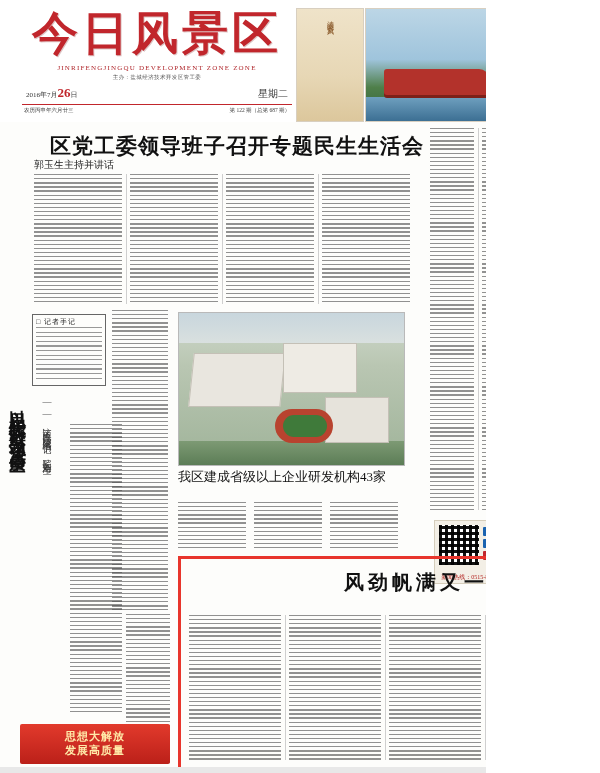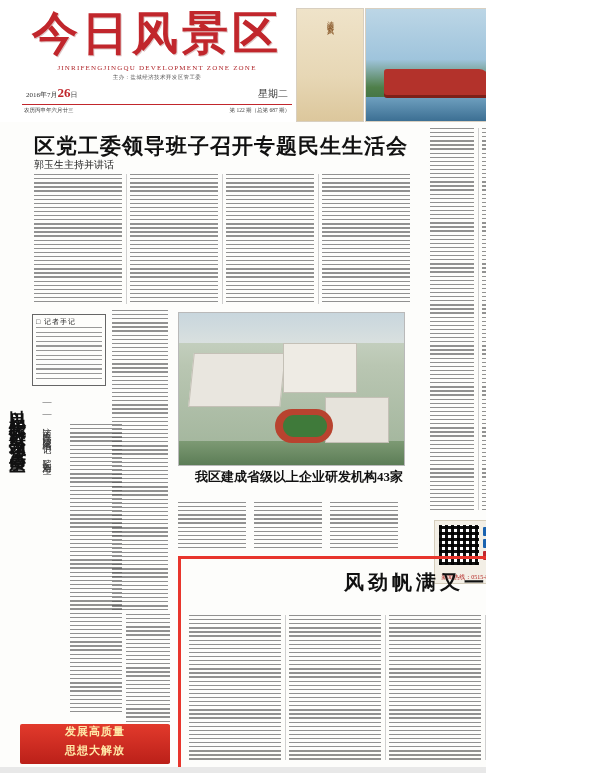--- a/index.html
+++ b/index.html
@@ -144,21 +144,21 @@
   .content {
     position: absolute;
     left: 0; top: 124px;
     width: 600px; height: 649px;
   }
 
   .headline-main {
     position: absolute;
     left: 34px; top: 8px;
     width: 390px;
-    text-align: left;
+    text-align: right;
     font-size: 21px;
     font-weight: bold;
     letter-spacing: 1px;
     color: #111;
     white-space: nowrap;
   }
   .headline-sub {
     position: absolute;
     left: 34px; top: 34px;
     width: 390px;
@@ -287,23 +287,23 @@
     background: linear-gradient(180deg,#c8d6dd,#d9e0df);
   }
   .photo .treeline {
     position: absolute; left: 0; bottom: 0; width: 100%; height: 24px;
     background: linear-gradient(180deg,#7d9a74,#5c7d56);
   }
   .photo-cap {
     position: absolute;
     left: 178px; top: 344px;
     width: 225px;
-    text-align: right;
+    text-align: left;
     font-size: 13px;
-    font-weight: bold;
+    font-weight: normal;
     color: #111;
   }
   .photo-cap2 {
     position: absolute;
     left: 178px; top: 362px;
     width: 225px;
     text-align: center;
     font-size: 9px;
     color: #222;
   }
@@ -526,20 +526,20 @@
     </div>
 
     <div class="col" style="left:70px; top:300px; width:52px; height:290px;">
         <div class="lines dense"></div>
       </div>
     <div class="col" style="left:126px; top:490px; width:44px; height:150px;">
         <div class="lines dense"></div>
       </div>
 
     <div class="banner">
+      <div class="banner-t">思想大解放</div>
       <div class="banner-t" style="padding-top:0">发展高质量</div>
-      <div class="banner-t">思想大解放</div>
     </div>
 
   </div>
 
   <div class="footer-strip"></div>
 </div>
 
 </body></html>

